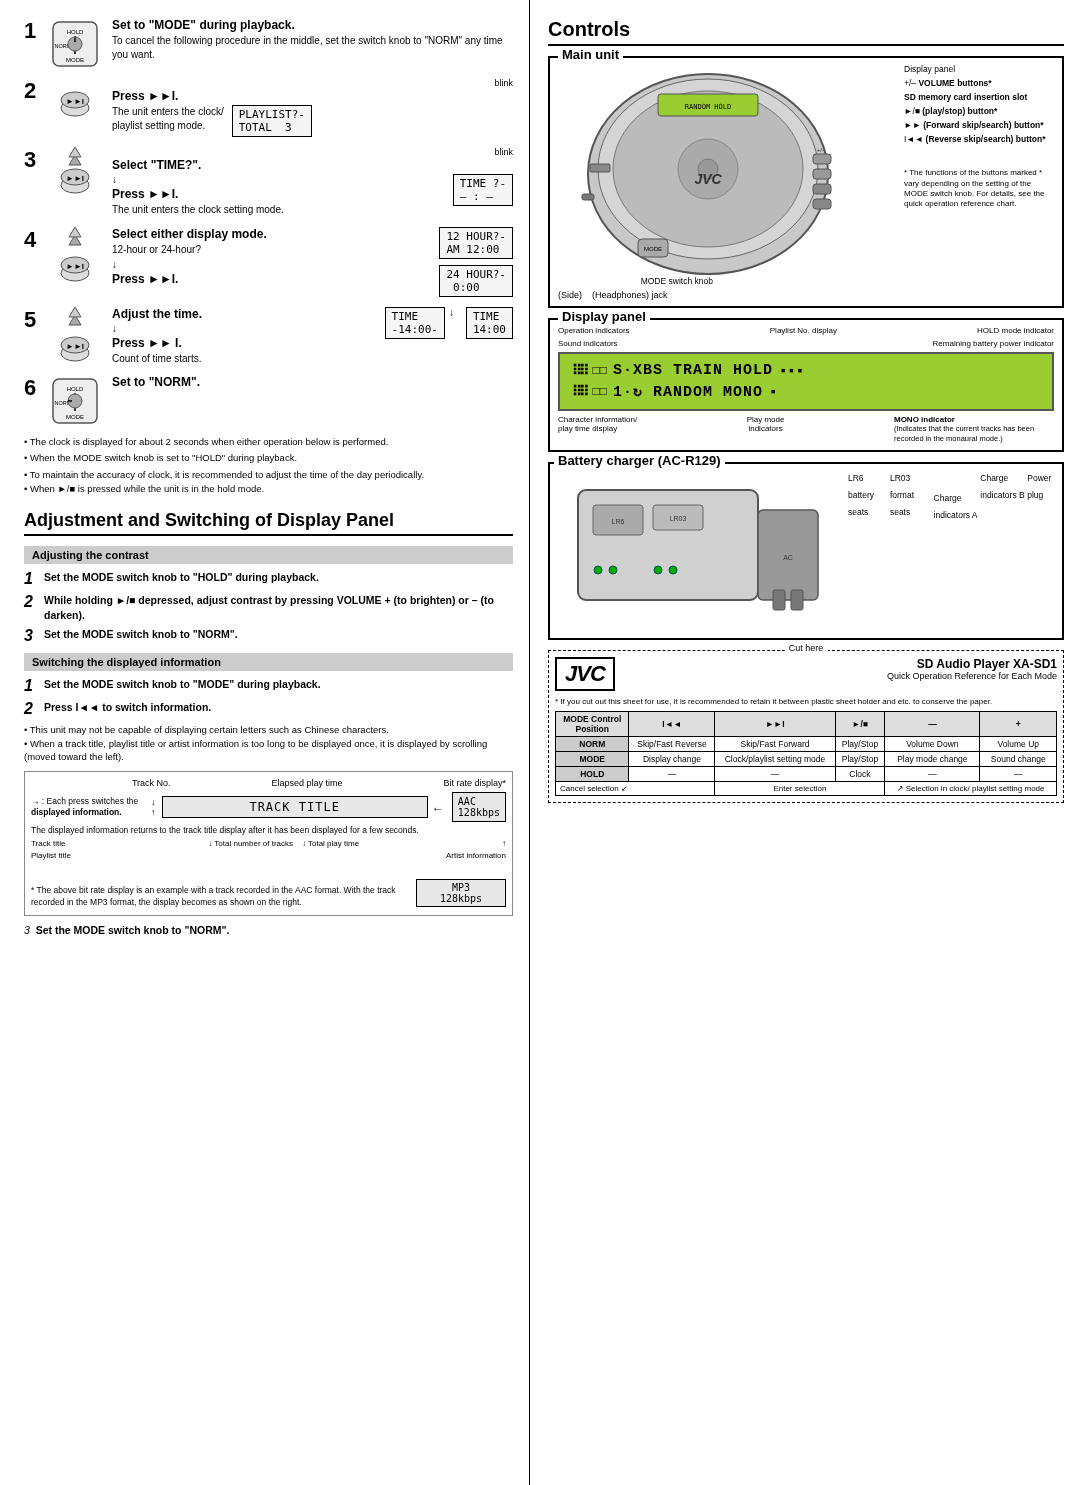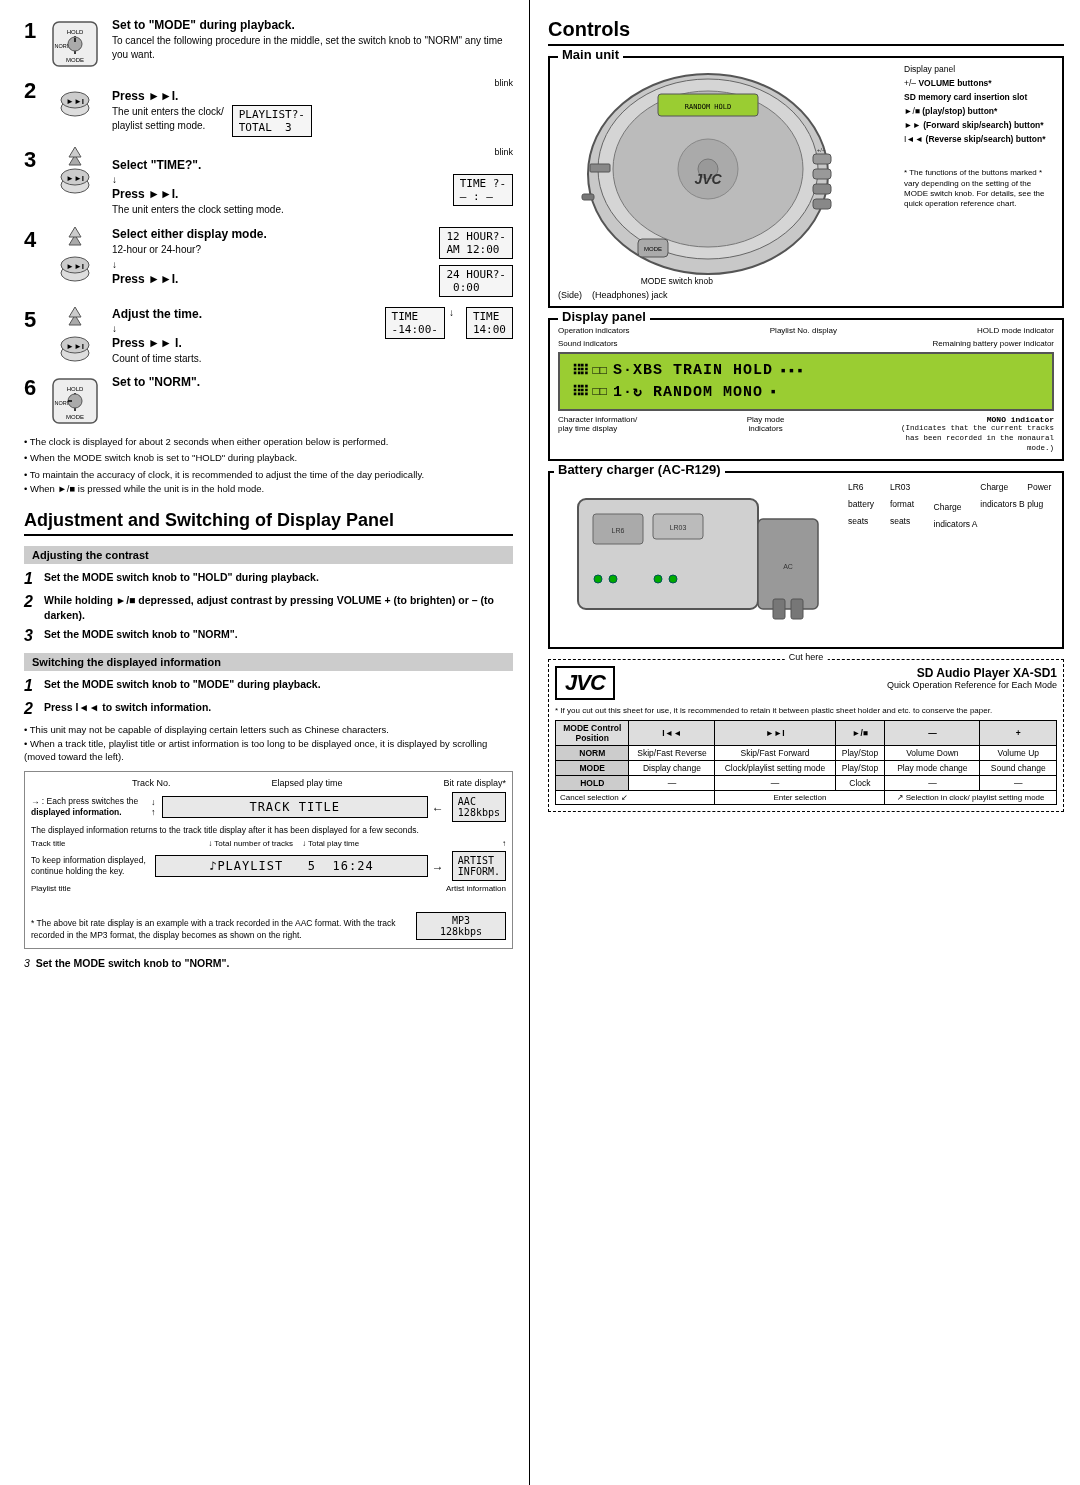--- a/index.html
+++ b/index.html
@@ -557,28 +557,20 @@
           </div>
         </div>
         <div style="font-size:8.5px; margin-bottom:3px; line-height:1.3;">
           The displayed information returns to the track title display after it has been displayed for a few seconds.
         </div>
         <div style="display:flex; justify-content:space-between; font-size:8px; margin-bottom:3px;">
           <span>Track title</span>
           <span>↓ Total number of tracks &nbsp;&nbsp; ↓ Total play time</span>
           <span>↑</span>
         </div>
-        <div style="display:flex; align-items:center; gap:4px; margin-bottom:3px;">
-          <div style="font-size:8.5px; width:120px; line-height:1.3;">To keep information displayed, continue holding the key.</div>
-          <div style="display:flex; flex:1; align-items:center; gap:4px;">
-            <div class="track-display">♪PLAYLIST &nbsp; 5 &nbsp;16:24</div>
-            <div style="font-size:12px;">→</div>
-            <div class="bit-rate-box">ARTIST<br>INFORM.</div>
-          </div>
-        </div>
         <div style="display:flex; justify-content:space-between; font-size:8px; margin-bottom:3px;">
           <span>Playlist title</span>
           <span></span>
           <span>Artist information</span>
         </div>
         <div style="display:flex; align-items:flex-start; gap:6px;margin-top:19px;">
           <div class="footnote-text" style="flex:1;">
             * The above bit rate display is an example with a track recorded in the AAC format. With the track recorded in the MP3 format, the display becomes as shown on the right.
           </div>
           <div class="mp3-box">MP3<br>128kbps</div>
@@ -674,21 +666,21 @@
       </div>
       <div class="display-bottom-labels">
         <div style="text-align:left;">
           <div>Character information/</div>
           <div>play time display</div>
         </div>
         <div style="text-align:center;">
           <div>Play mode</div>
           <div>indicators</div>
         </div>
-        <div style="text-align:right; max-width:160px;font-family:Liberation Mono, monospace;">
+        <div style="max-width:160px;">
           <div><b>MONO indicator</b></div>
           <div style="font-size:7.5px; line-height:1.3;">(Indicates that the current tracks has been recorded in the monaural mode.)</div>
         </div>
       </div>
     </div>
 
     <div class="battery-box">
       <span class="battery-box-title">Battery charger (AC-R129)</span>
       <div style="display:flex; gap:10px;">
         <div style="flex:1; position:relative;">

